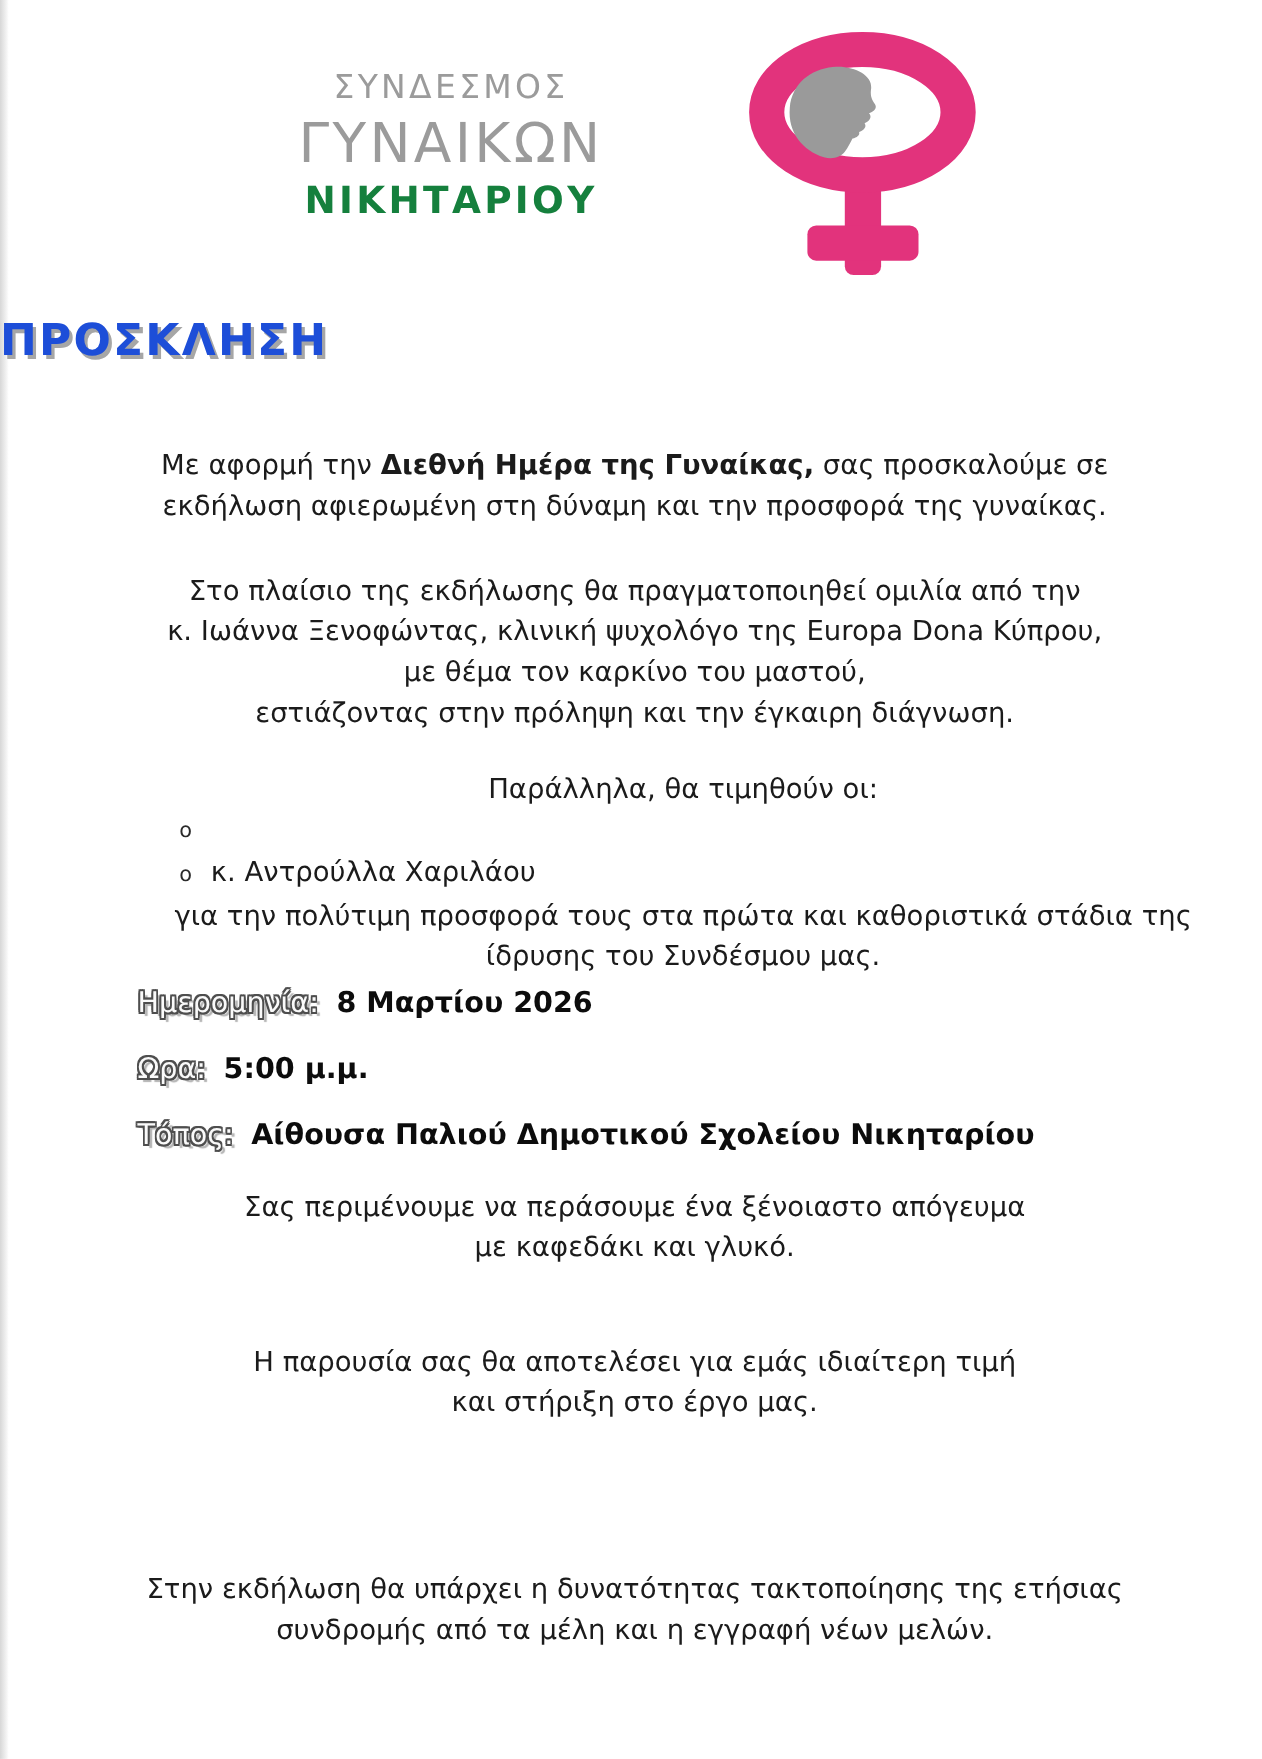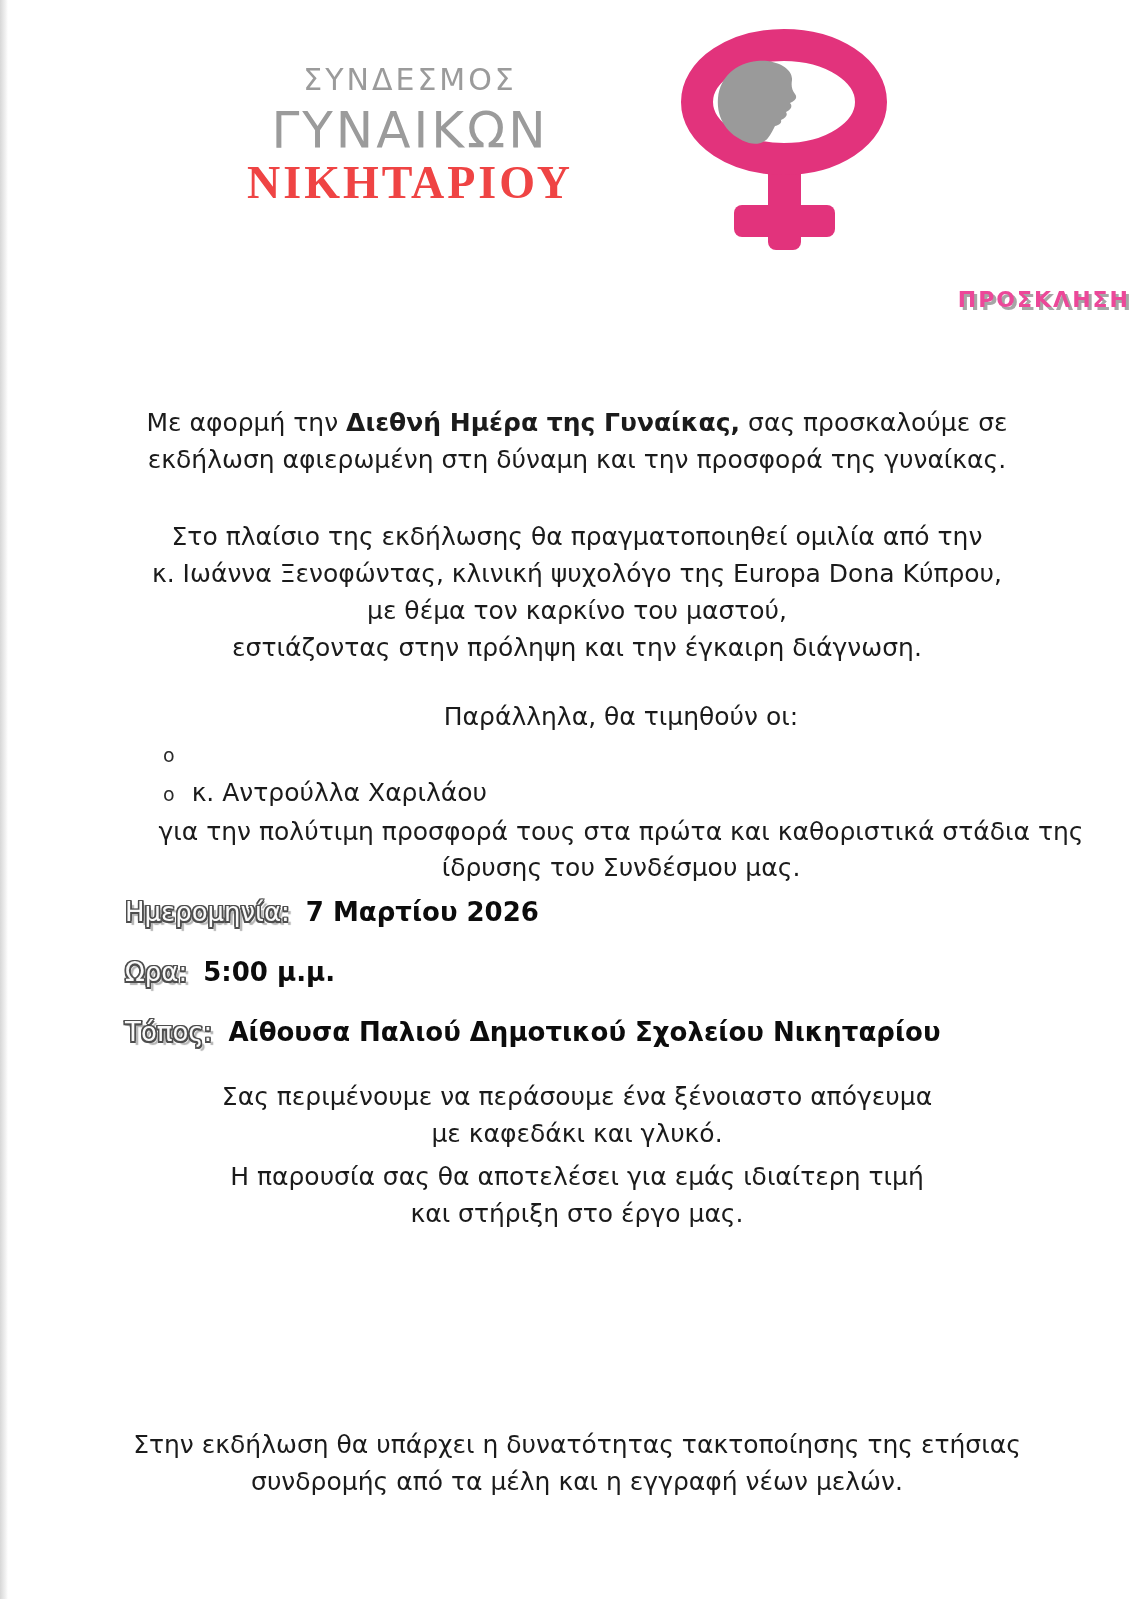--- a/index.html
+++ b/index.html
@@ -17,29 +17,29 @@
     background:linear-gradient(to right,#d7d7d7,#f2f2f2 70%,#ffffff);
   }
 
   
   .logo-text {
     position:absolute; left:228px; top:54px; width:364px;
     text-align:center; color:#9b9b9b;
   }
   .logo-text .l1 { font-size:30px; line-height:52px; letter-spacing:3px; white-space:nowrap; font-weight:400; }
   .logo-text .l2 { font-size:50px; line-height:48px; letter-spacing:3px; white-space:nowrap; font-weight:400; }
-  .logo-text .l3 { font-size:46px; line-height:58px; letter-spacing:3px; white-space:nowrap; font-weight:700; color:#ef4444;font-family:Liberation Serif, serif; }
+  .logo-text .l3 { font-size:34px; line-height:58px; letter-spacing:3px; white-space:nowrap; font-weight:700; color:#15803d; }
   .logo-symbol { position:absolute; left:652px; top:22px; width:250px; height:236px; }
 
   
   .doc-title {
     position:absolute; top:287px; left:0; right:17px;
-    text-align:right;
-    font-size:22px; font-weight:700; letter-spacing:2px;
-    color:#ec4899;
+    text-align:left;
+    font-size:40px; font-weight:700; letter-spacing:2px;
+    color:#1d4ed8;
     text-shadow:3px 3px 0 #a6a6a6;
     white-space:nowrap;
   }
 
   
   .para { position:absolute; left:0; right:17px; text-align:center; font-size:25px; line-height:37px; }
   .para .line { white-space:nowrap;padding-left:24px; }
   .bold { font-weight:700; }
 
   .block-left { position:absolute; left:125px; right:30px; font-size:25px; line-height:36px; text-align:center; }
@@ -62,21 +62,21 @@
       0 -1.5px 0 #4e4e4e, 0 1.5px 0 #4e4e4e,
       4px 4px 1px #b3b3b3;
     margin-top: 48px;
   }
   .detail-value { font-weight:700; color:#0c0c0c; }
 
   .pos-p1 { top:404px; }
   .pos-p2 { top:518px;text-align:center; }
   .pos-honors { top:699px; }
   .pos-close1 { top:1078px; }
-  .pos-close2 { top:1158px; }
+  .pos-close2 { top:1219px; }
   .pos-footer { top:1400px;margin-top:26px; }
 </style>
 </head>
 <body>
 
 <div class="page">
   <div class="edge-shade"></div>
 
   <div class="logo-text">
     <div class="l1">ΣΥΝΔΕΣΜΟΣ</div>
@@ -131,21 +131,21 @@
     <div class="bullet-row">
       <span class="bullet-marker">o</span>
       <span>κ. Αντρούλλα Χαριλάου</span>
     </div>
     <div class="line">για την πολύτιμη προσφορά τους στα πρώτα και καθοριστικά στάδια της</div>
     <div class="line">ίδρυσης του Συνδέσμου μας.</div>
   </div>
 
   <div class="details">
     <div class="detail-row">
-      <span class="detail-label">Ημερομηνία:</span><span class="detail-value">7 Μαρτίου 2026</span>
+      <span class="detail-label">Ημερομηνία:</span><span class="detail-value">8 Μαρτίου 2026</span>
     </div>
     <div class="detail-row">
       <span class="detail-label">Ωρα:</span><span class="detail-value">5:00 μ.μ.</span>
     </div>
     <div class="detail-row">
       <span class="detail-label">Τόπος:</span><span class="detail-value">Αίθουσα Παλιού Δημοτικού Σχολείου Νικηταρίου</span>
     </div>
   </div>
 
   <div class="para pos-close1">

